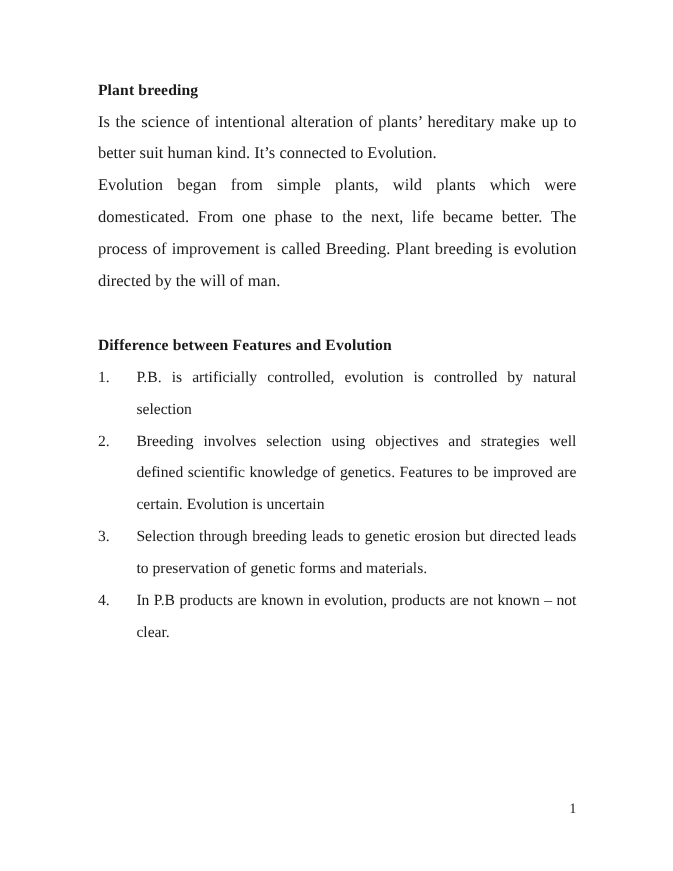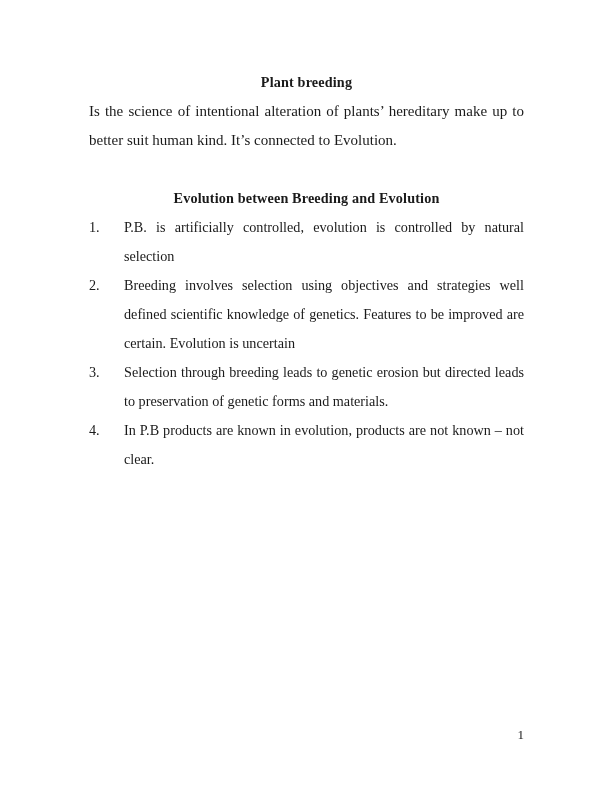--- a/index.html
+++ b/index.html
@@ -31,21 +31,21 @@
     top: 68px;
     width: 435px;
   }
 
   .h-block {
     font-size: 14.2px;
     font-weight: bold;
     line-height: 29px;
     letter-spacing: 0.15px;
     margin: 0;
-    text-align: center;
+    text-align: left;
   }
 
   .para {
     font-size: 15px;
     line-height: 29px;
     text-align: justify;
     text-justify: inter-word;
     margin: 0;
     hyphens: none;
   }
@@ -92,24 +92,25 @@
 <body>
 
 <div class="page">
 
   <div class="content">
 
     <h2 class="h-block">Plant breeding</h2>
 
     <p class="para">Is the science of intentional alteration of plants’ hereditary make up to better suit human kind. It’s connected to Evolution.</p>
 
+    <p class="para">Evolution began from simple plants, wild plants which were domesticated. From one phase to the next, life became better. The process of improvement is called Breeding. Plant breeding is evolution directed by the will of man.</p>
 
     <div class="spacer-line"></div>
 
-    <h2 class="h-block">Evolution between Breeding and Evolution</h2>
+    <h2 class="h-block">Difference between Features and Evolution</h2>
 
     <ol class="list">
       <li class="list-item">
         <span class="marker">1.</span>
         <span class="item-text">P.B. is artificially controlled, evolution is controlled by natural selection</span>
       </li>
       <li class="list-item">
         <span class="marker">2.</span>
         <span class="item-text">Breeding involves selection using objectives and strategies well defined scientific knowledge of genetics. Features to be improved are certain. Evolution is uncertain</span>
       </li>

